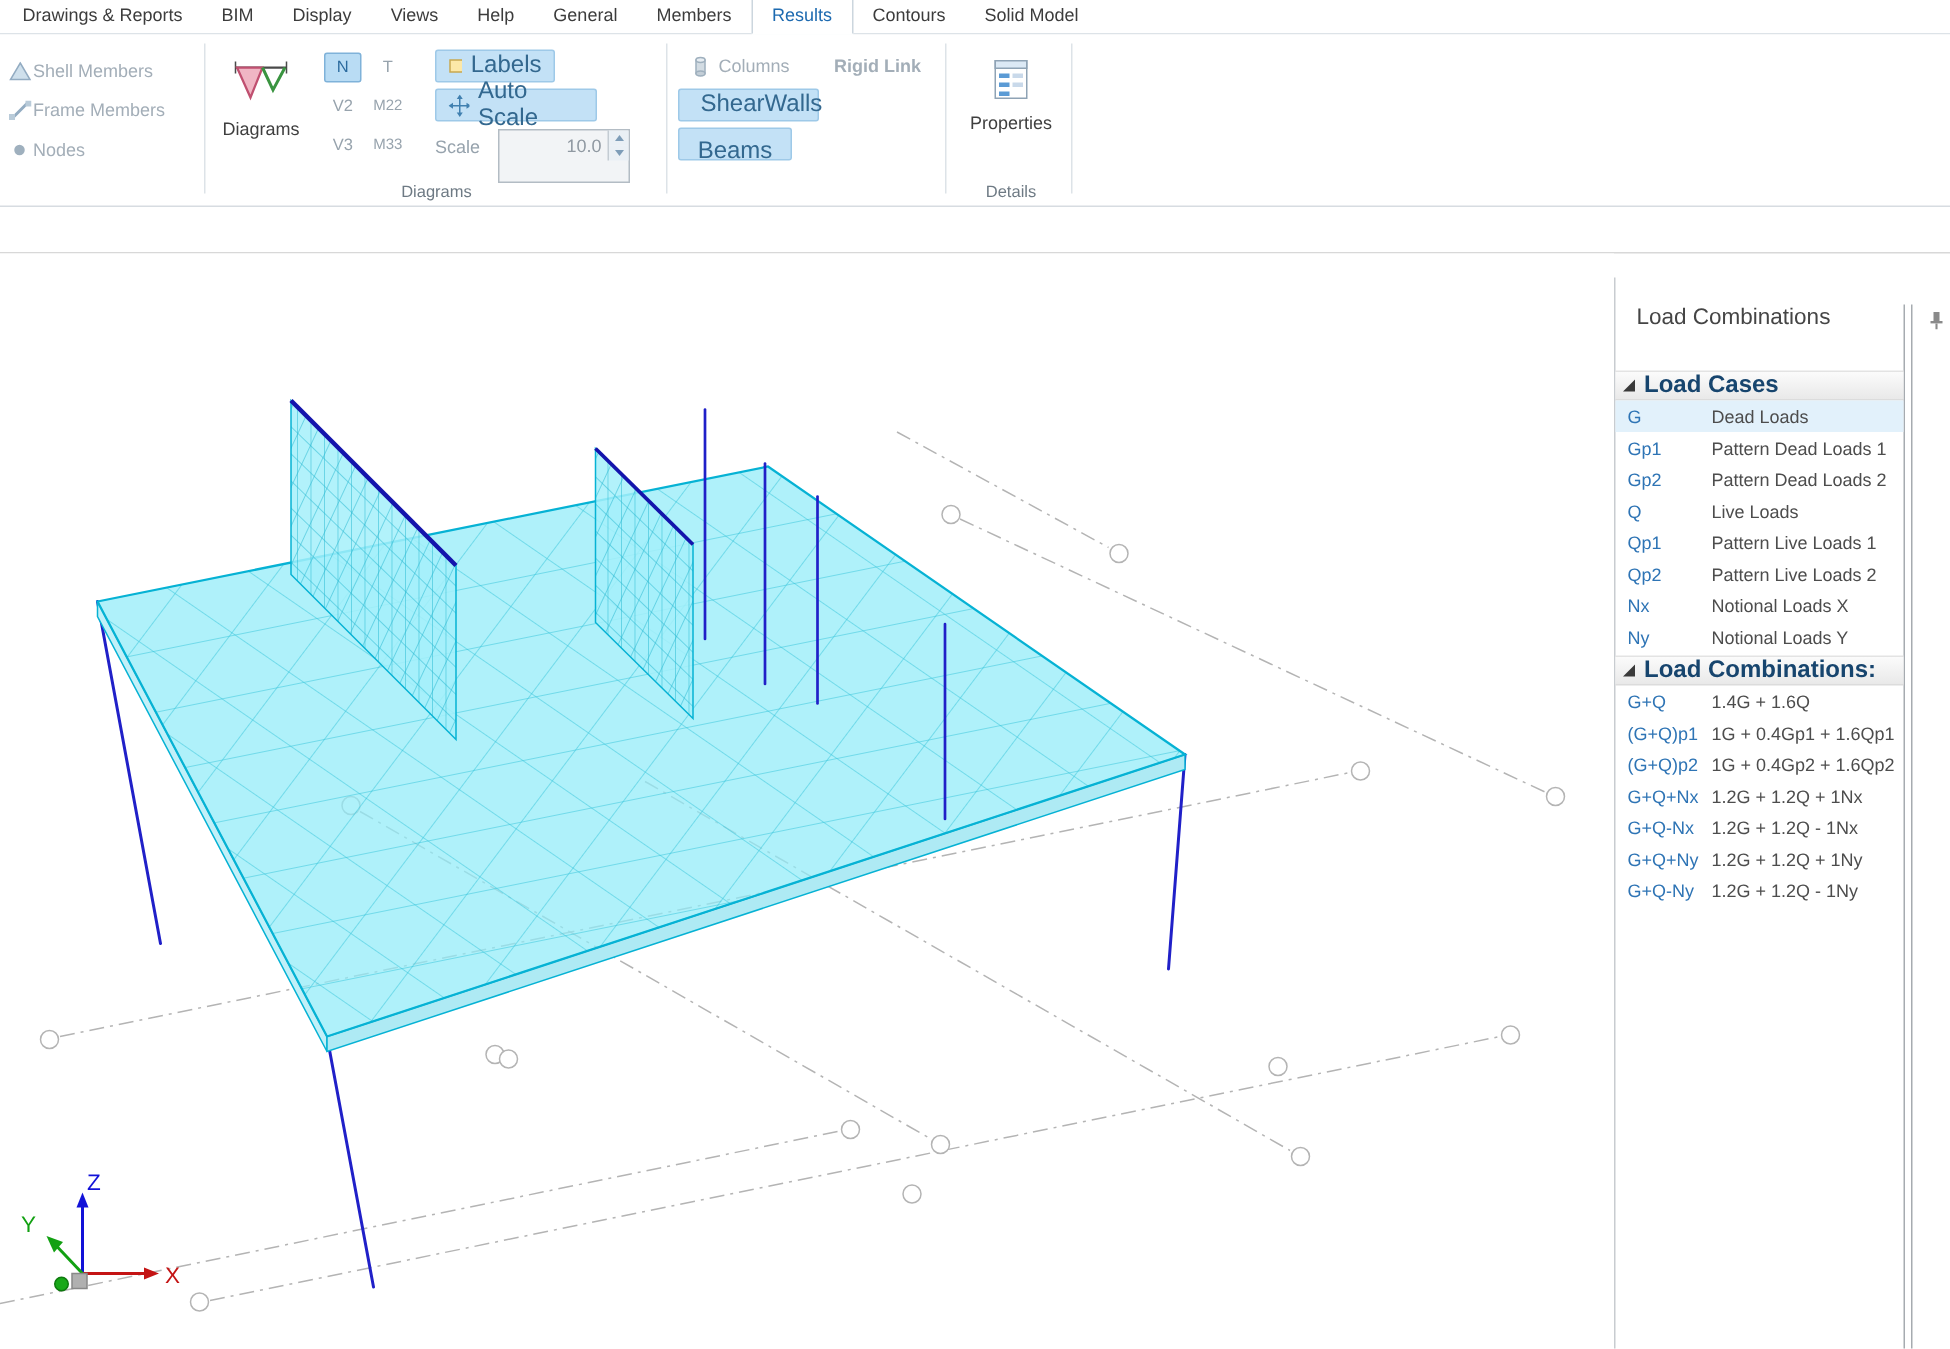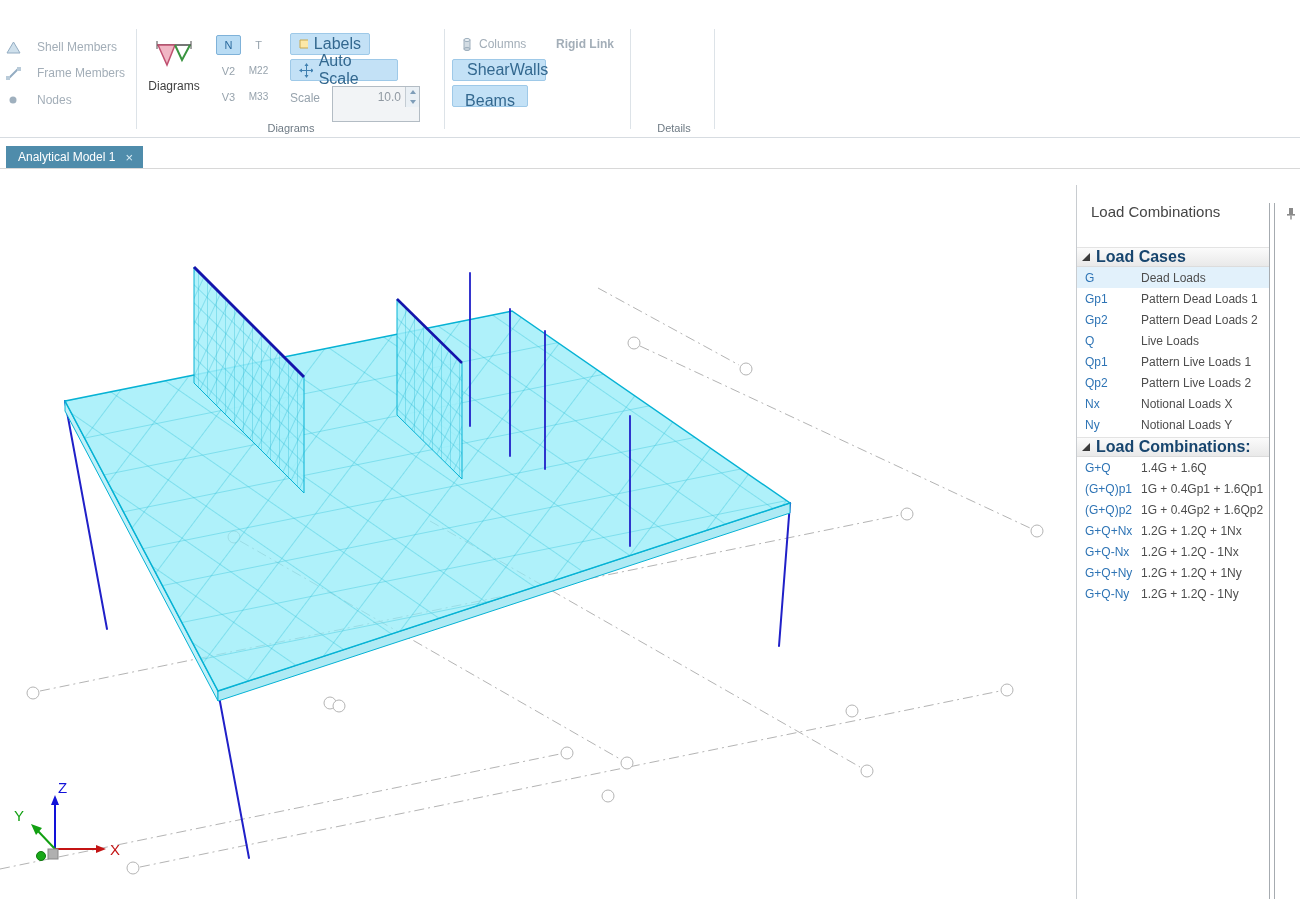--- a/index.html
+++ b/index.html
@@ -9,21 +9,21 @@
 
   
   .ribbon-tabs { position:absolute; left:0; top:0; width:1300px; height:23px;
     display:flex; align-items:flex-end; padding-left:2px; border-bottom:1px solid #dde3e8; background:#fff; }
   .rtab { font-size:12px; color:#3c3c3c; padding:4px 13px 5px 13px; cursor:default; white-space:nowrap; }
   .rtab.active { color:#1d6ab0; background:#fff; border:1px solid #ccd6de; border-bottom:1px solid #fff; margin-bottom:-1px; }
 
   
   .ribbon-body { position:absolute; left:0; top:23px; width:1300px; height:115px; background:#fff; border-bottom:1px solid #d7dce1; }
   .vsep { position:absolute; top:6px; height:100px; width:1px; background:#dde3e8; }
-  .sel-row { position:absolute; left:6px; display:flex; align-items:center; gap:16px; height:20px; font-size:12px; color:#a3aeb8; }
+  .sel-row { position:absolute; left:6px; display:flex; align-items:center; gap:1px; height:20px; font-size:12px; color:#a3aeb8; }
   .big-btn { position:absolute; width:68px; height:92px; top:8px; display:flex; flex-direction:column; align-items:center; justify-content:flex-start; gap:8px; background:transparent; border:none; font-size:12px; color:#3f3f3f; padding-top:8px; }
   .comp-btn { position:absolute; width:25px; height:20px; font-size:11px; color:#97a3ad; background:transparent; border:1px solid transparent; border-radius:2px; text-align:center; line-height:18px; }
   .comp-btn.sel { background:#b9dcf4; border-color:#7fb2d9; color:#2b6a9e; }
   .comp-btn.small { font-size:10px; }
   .hl-btn { position:absolute; height:22px; display:flex; align-items:center; gap:6px; padding:0 8px; background:#c3e1f6; border:1px solid #9ec9e8; border-radius:2px; font-size:16px; color:#33688f; }
   .ghost-btn { position:absolute; height:22px; display:flex; align-items:center; gap:6px; padding:0 8px; background:transparent; border:1px solid transparent; font-size:12px; color:#a3aeb8; }
   .ghost-label { position:absolute; height:22px; line-height:22px; font-size:12px; color:#a3aeb8; }
   .scale-label { position:absolute; left:290px; top:64px; height:22px; line-height:22px; font-size:12px; color:#97a3ad; }
   .spinbox { position:absolute; left:332px; top:63px; width:88px; height:36px; border:1px solid #b3bcc4; background:#f2f4f6; }
   .spinbox input { position:absolute; left:0; top:0; width:72px; height:20px; border:none; background:transparent; font-family:"Liberation Sans",sans-serif; font-size:12px; color:#9099a2; text-align:right; padding-right:4px; }
@@ -56,20 +56,32 @@
   .prow { height:21px; display:flex; align-items:center; padding-left:8px; font-size:12px; }
   .prow.selected { background:#e2f1fb; }
   .pname { width:56px; color:#2e74b5; flex:0 0 auto; }
   .pdesc { color:#4d4d4d; white-space:nowrap; }
 </style>
 </head>
 <body>
 
 <div class="app">
 
+  <div class="ribbon-tabs">
+    <div class="rtab">Drawings &amp; Reports</div>
+    <div class="rtab">BIM</div>
+    <div class="rtab">Display</div>
+    <div class="rtab">Views</div>
+    <div class="rtab">Help</div>
+    <div class="rtab">General</div>
+    <div class="rtab">Members</div>
+    <div class="rtab active">Results</div>
+    <div class="rtab">Contours</div>
+    <div class="rtab">Solid Model</div>
+  </div>
 
   <div class="ribbon-body">
 
     <div class="sel-row" style="top:14px;">
       <svg width="15" height="13">
           <path d="M7.5 1 L14 12 L1 12 Z" fill="#cfe0ec" stroke="#93acc2"></path>
         </svg>
       <span>Shell Members</span>
     </div>
     <div class="sel-row" style="top:40px;">
@@ -159,31 +171,37 @@
     <div class="hl-btn" style="left:452px; top:62px; width:76px;flex-direction:column;">
       <svg width="14" height="14">
         <path d="M2 12 L4.5 7.5 L11 1 L13 3 L6.5 9.5 Z" fill="#e5c05c" stroke="#a8852e"></path>
         <path d="M2 12 L4.5 7.5 L6.5 9.5 Z" fill="#6b5a20"></path>
       </svg>
       <span>Beams</span>
     </div>
 
     <div class="vsep" style="left:630px;"></div>
 
+    <button class="big-btn" style="left:640px;">
+      <svg width="24" height="28">
+        <rect x="1.5" y="1.5" width="21" height="25" fill="#fff" stroke="#8fa3b5"></rect>
+        <rect x="1.5" y="1.5" width="21" height="5" fill="#dce9f5" stroke="#8fa3b5"></rect>
+        <rect x="4" y="10" width="7" height="3" fill="#5b9bd5"></rect>
+        <rect x="13" y="10" width="7" height="3" fill="#c9d9ea"></rect>
+        <rect x="4" y="16" width="7" height="3" fill="#5b9bd5"></rect>
+        <rect x="13" y="16" width="7" height="3" fill="#c9d9ea"></rect>
+        <rect x="4" y="22" width="7" height="3" fill="#5b9bd5"></rect>
+      </svg>
+      <span>Properties</span>
+    </button>
     <div class="grp-caption" style="left:632px; width:84px;">Details</div>
 
     <div class="vsep" style="left:714px;"></div>
   </div>
 
-  <div class="doc-tabbar">
-    <div class="doc-tab">
-      <span>Analytical Model 1</span>
-      <span class="close">×</span>
-    </div>
-  </div>
 
   <div class="content">
 
     <div class="viewport">
       <svg width="1076" height="731">
         <defs>
           <pattern id="pmA" patternUnits="userSpaceOnUse" width="40" height="40" patternTransform="rotate(-11.4)">
             <line x1="0" y1="0" x2="40" y2="0" stroke="#33c3da" stroke-width="0.8"></line>
           </pattern>
           <pattern id="pmB" patternUnits="userSpaceOnUse" width="40" height="40" patternTransform="rotate(34.6)">

